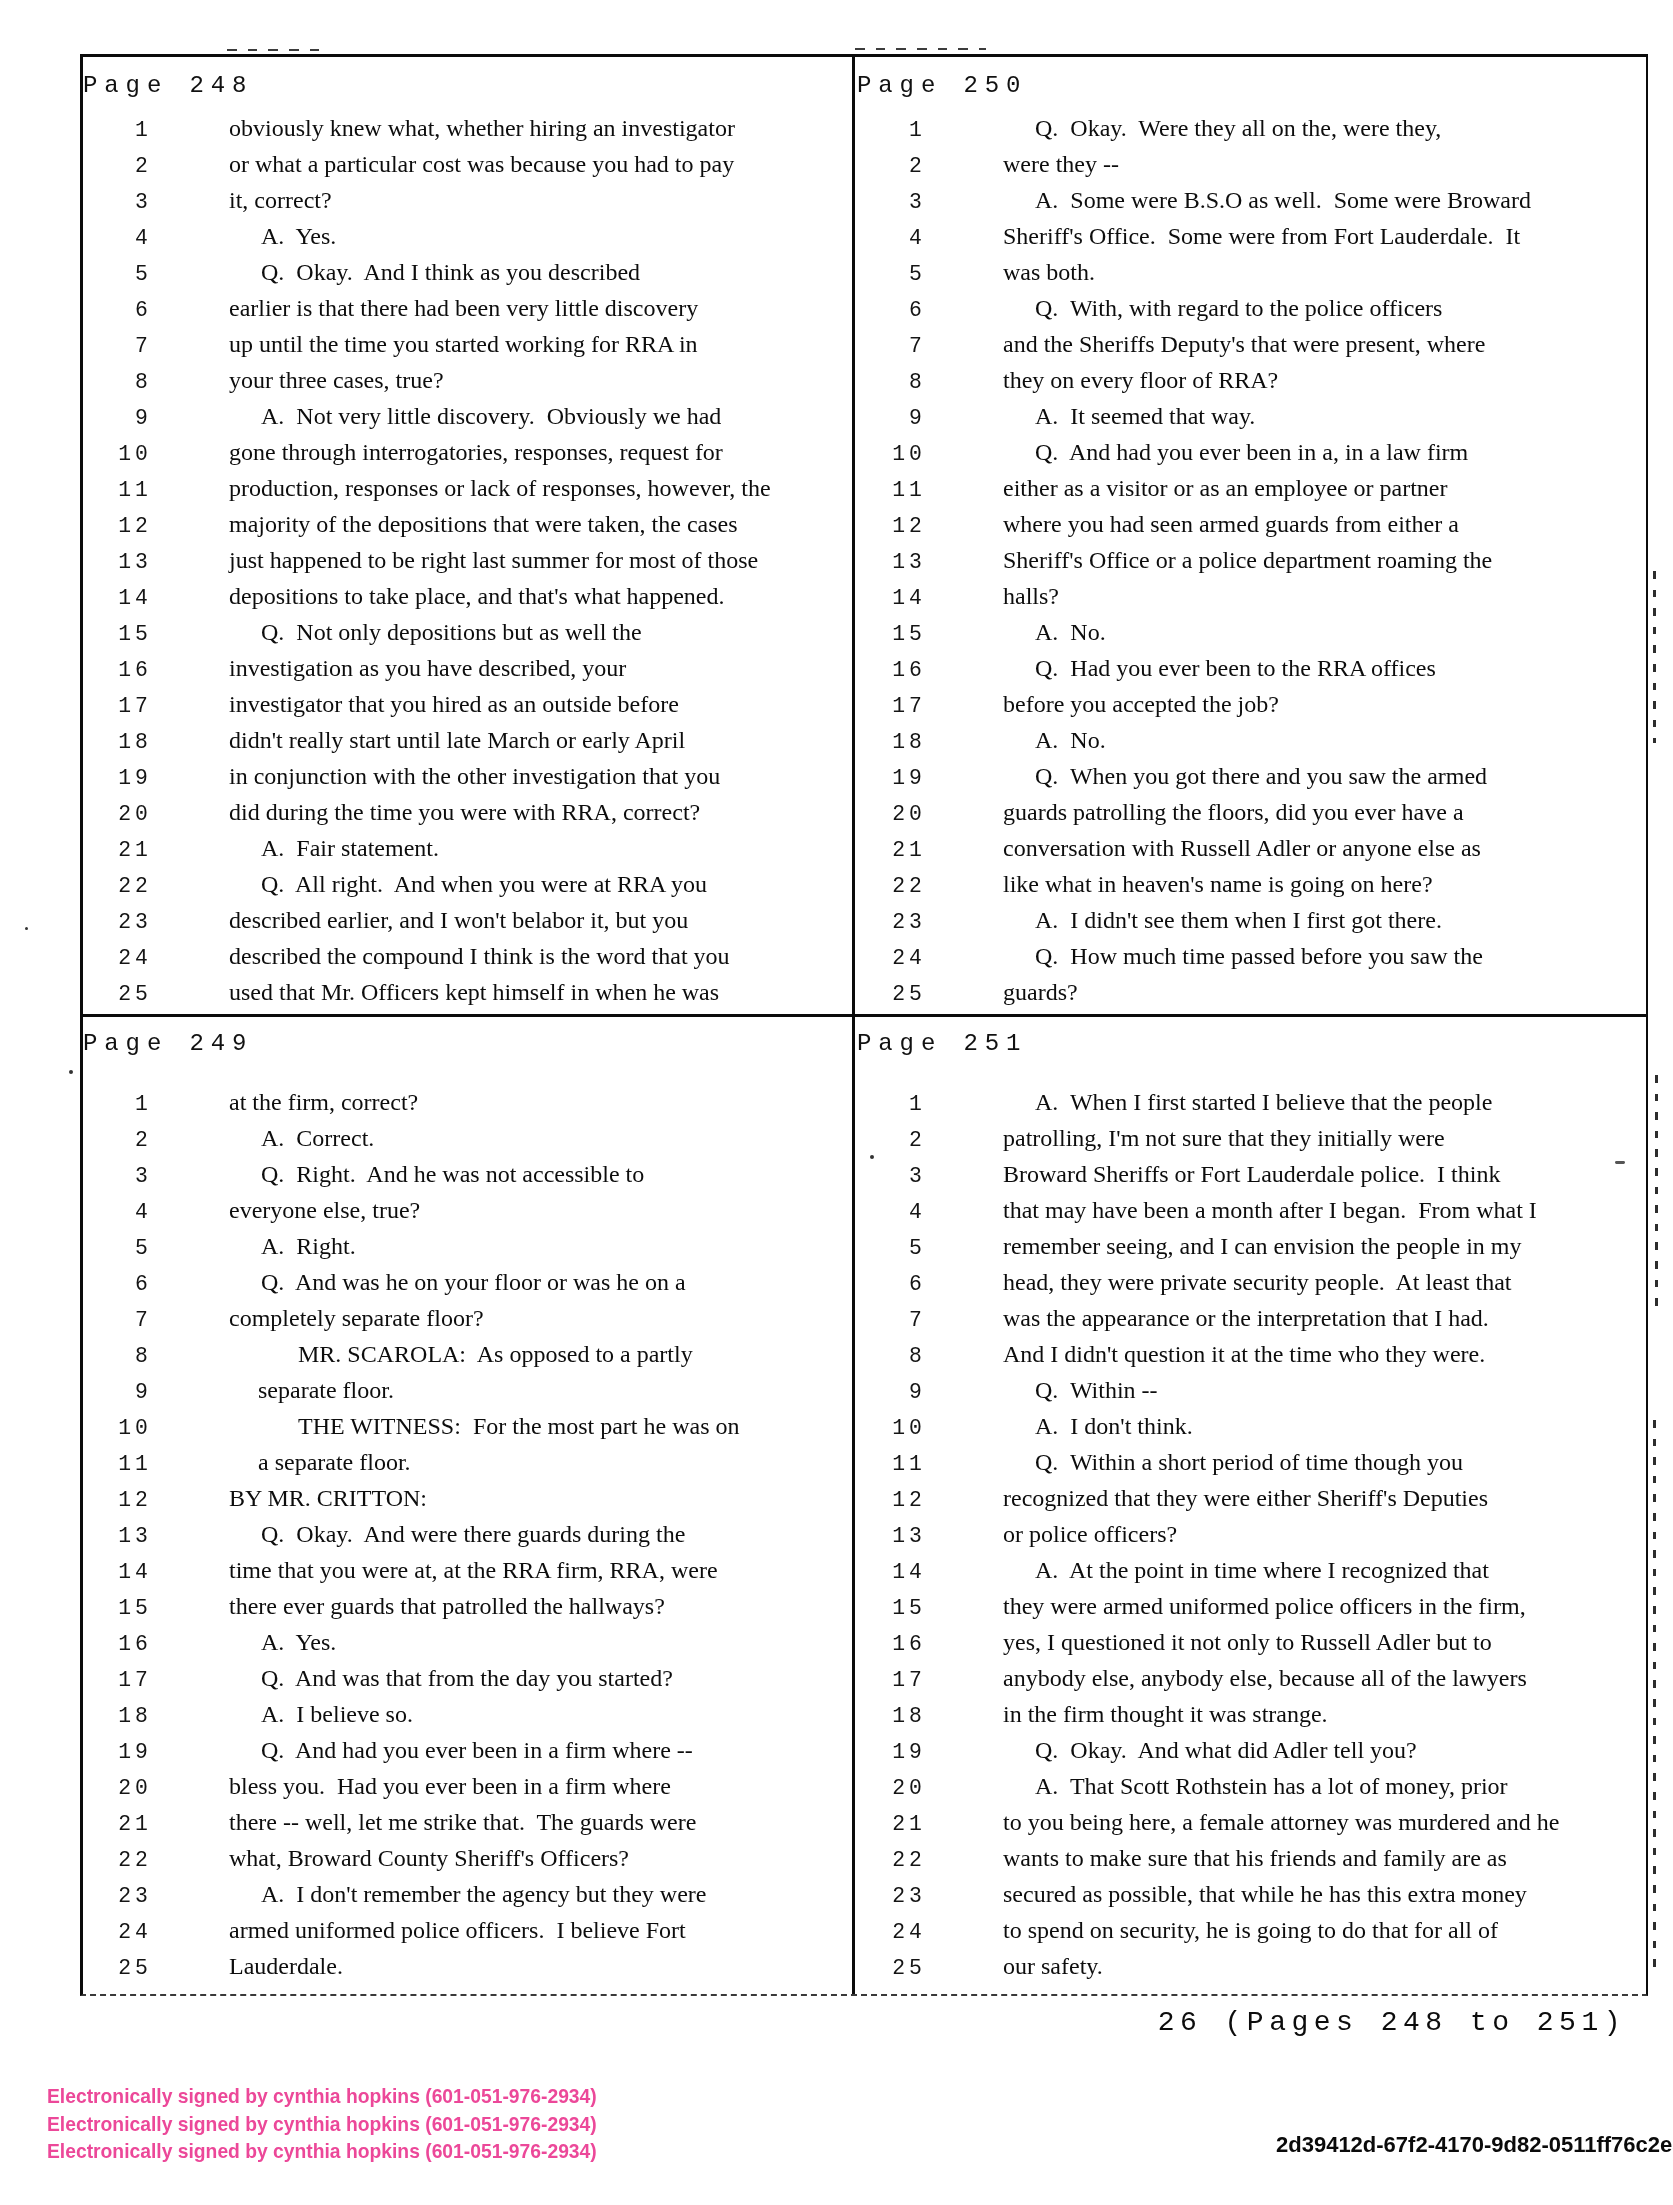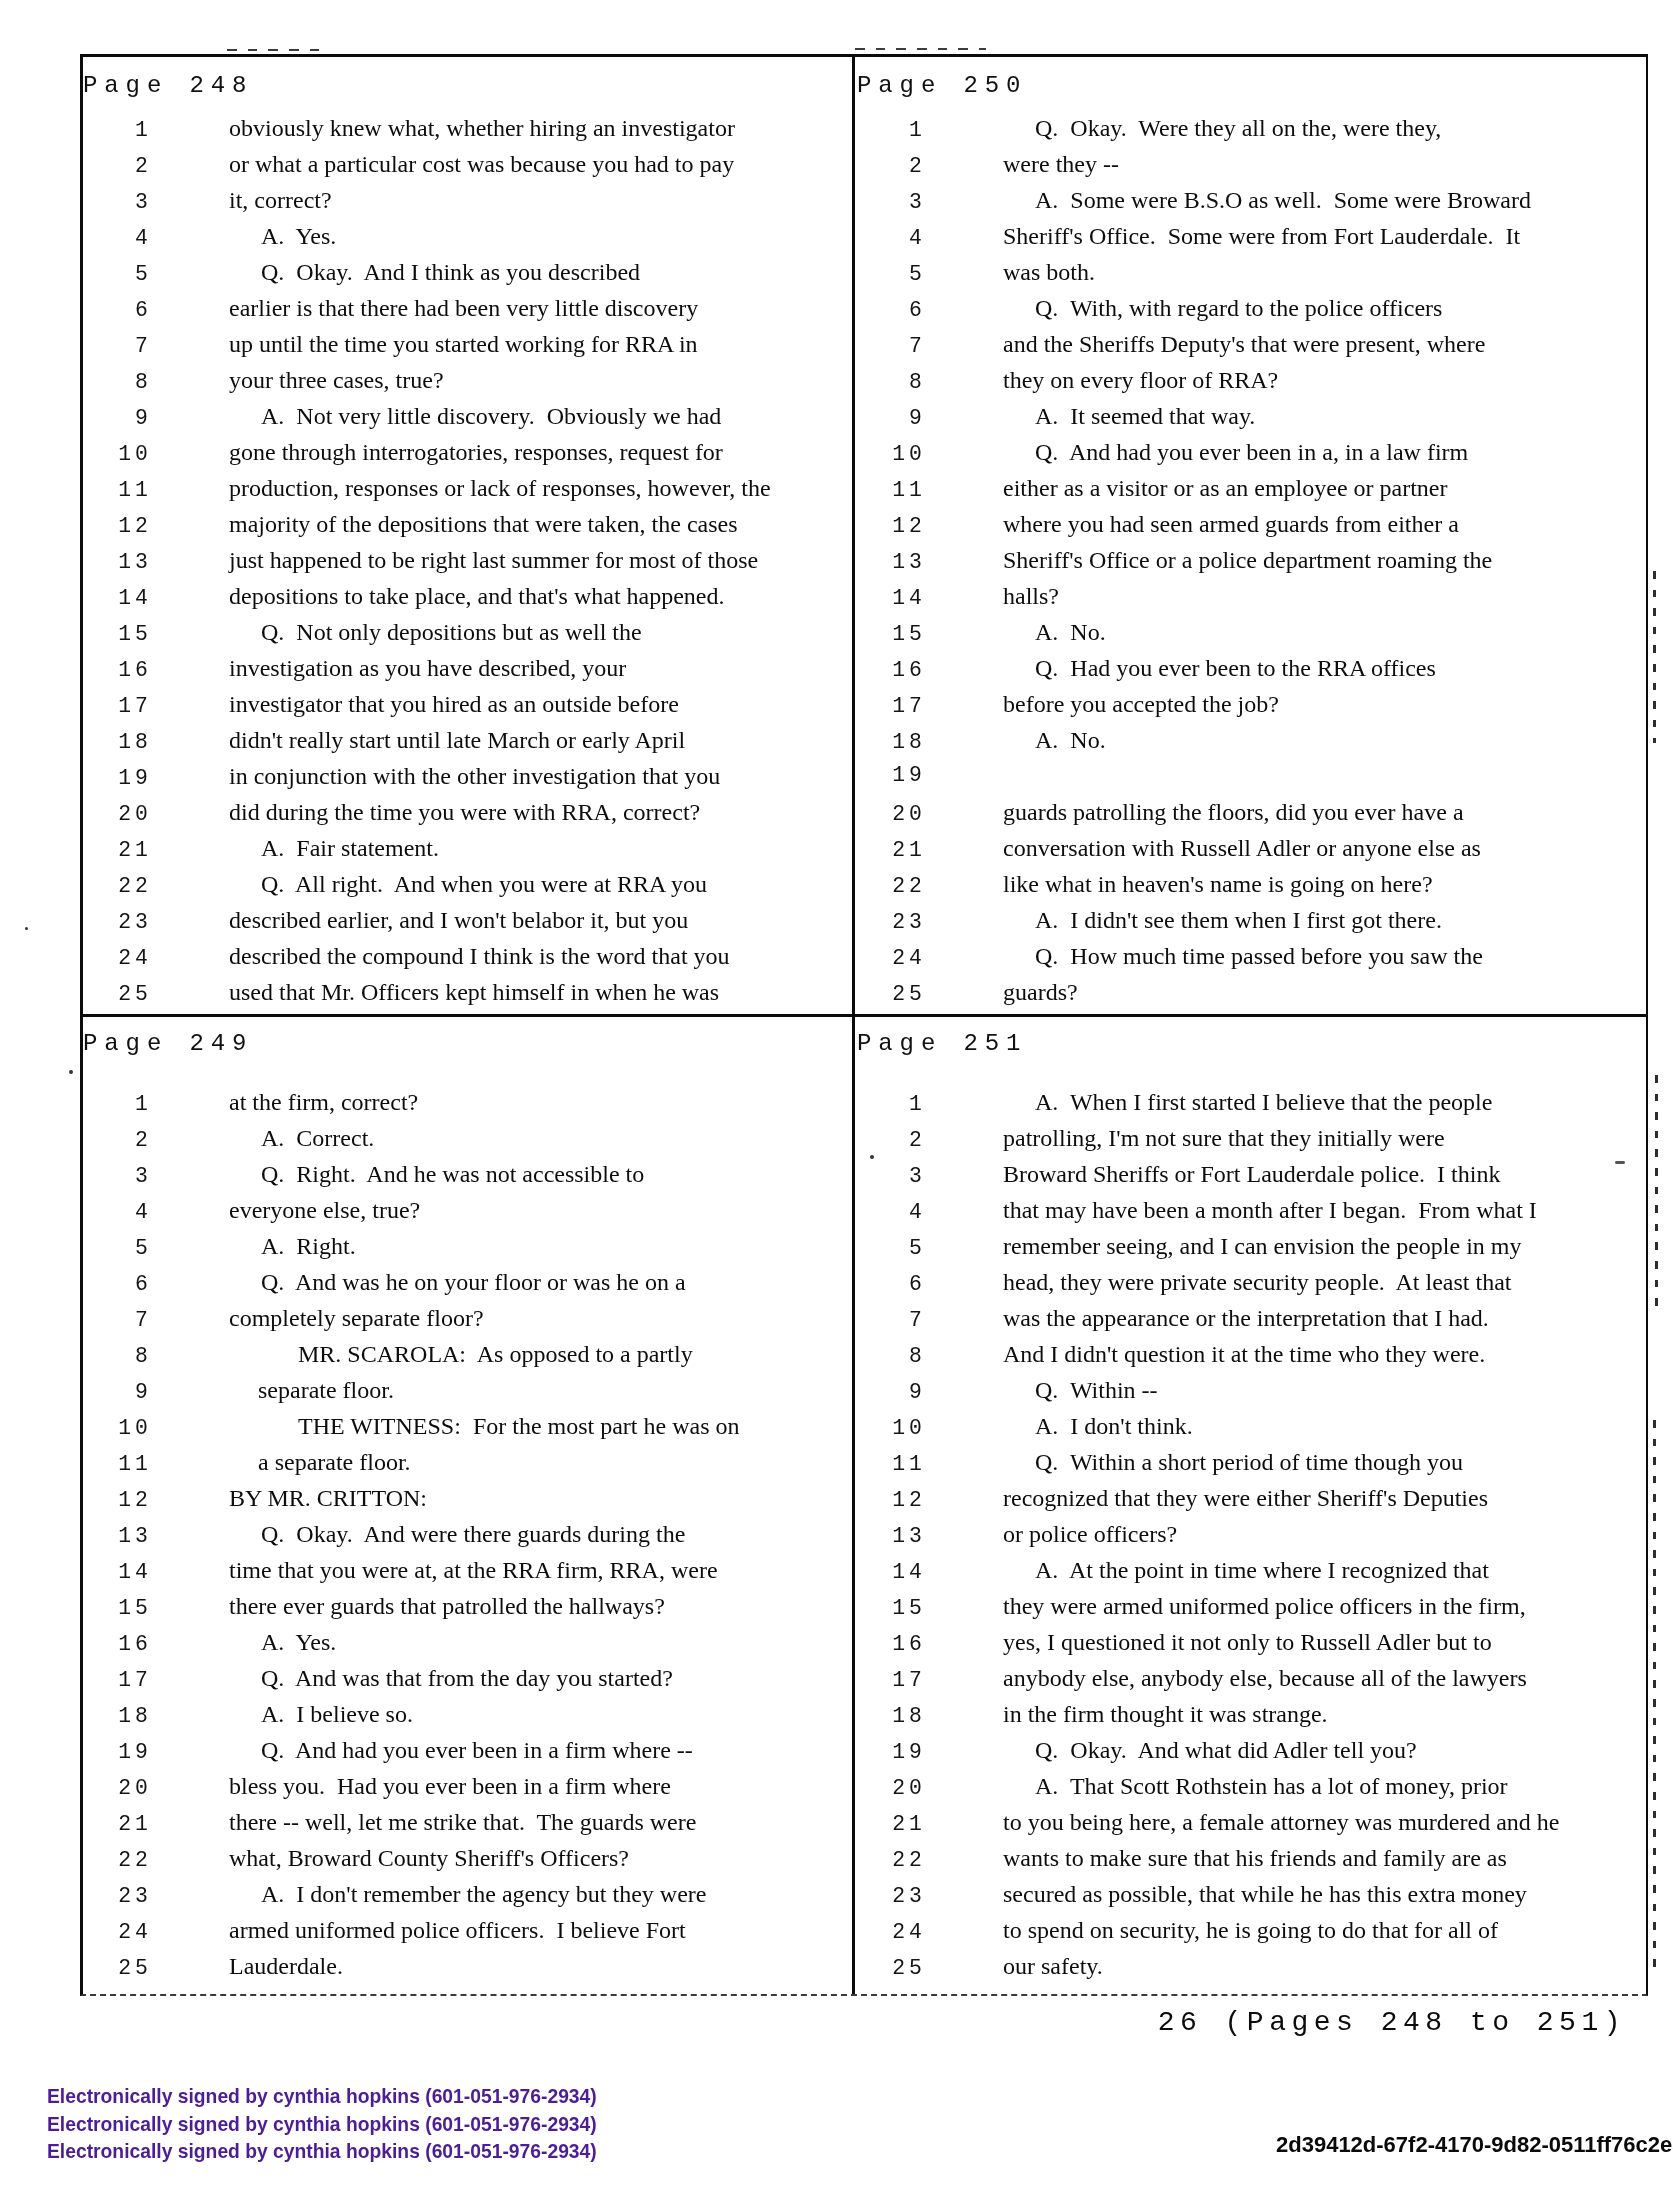--- a/index.html
+++ b/index.html
@@ -29,21 +29,21 @@
   .txt{font-size:24px;white-space:pre;padding-left:77px;color:#0d0d0d;}
   .ind-qa{padding-left:109px;}
   .ind-speaker{padding-left:146px;}
   .ind-cont{padding-left:106px;}
   
   .sheet-summary{position:absolute;top:2007px;right:48px;
     font-family:Liberation Mono, monospace;
     font-size:28px;letter-spacing:5.5px;white-space:pre;color:#0c0c0c;}
   .signatures{position:absolute;left:47px;top:2083px;}
   .sig-line{font-family:"Liberation Sans",sans-serif;font-weight:bold;
-    font-size:19.3px;line-height:27.6px;color:#4c1d95;white-space:pre;}
+    font-size:19.3px;line-height:27.6px;color:#ec4899;white-space:pre;}
   .doc-id{position:absolute;left:1276px;top:2132px;width:441px;
     font-family:"Liberation Sans",sans-serif;font-weight:bold;font-size:22px;
     white-space:pre;color:#0a0a0a;}
   
   .noise-v{position:absolute;width:2.8px;
     background:repeating-linear-gradient(180deg,#2d2d2d 0 7.6px,transparent 7.6px 18.6px);}
   #noise-a{left:1653px;top:571px;height:172px;}
   #noise-b{left:1655px;top:1075px;height:234px;}
   #noise-c{left:1653px;top:1420px;height:551px;}
   .noise-h{position:absolute;height:2.1px;
@@ -238,20 +238,21 @@
       <div class="line">
         <span class="num">17</span>
         <span class="txt ind-flush">before you accepted the job?</span>
       </div>
       <div class="line">
         <span class="num">18</span>
         <span class="txt ind-qa">A.  No.</span>
       </div>
       <div class="line">
         <span class="num">19</span>
+        <span class="txt ind-qa">Q.  When you got there and you saw the armed</span>
       </div>
       <div class="line">
         <span class="num">20</span>
         <span class="txt ind-flush">guards patrolling the floors, did you ever have a</span>
       </div>
       <div class="line">
         <span class="num">21</span>
         <span class="txt ind-flush">conversation with Russell Adler or anyone else as</span>
       </div>
       <div class="line">

